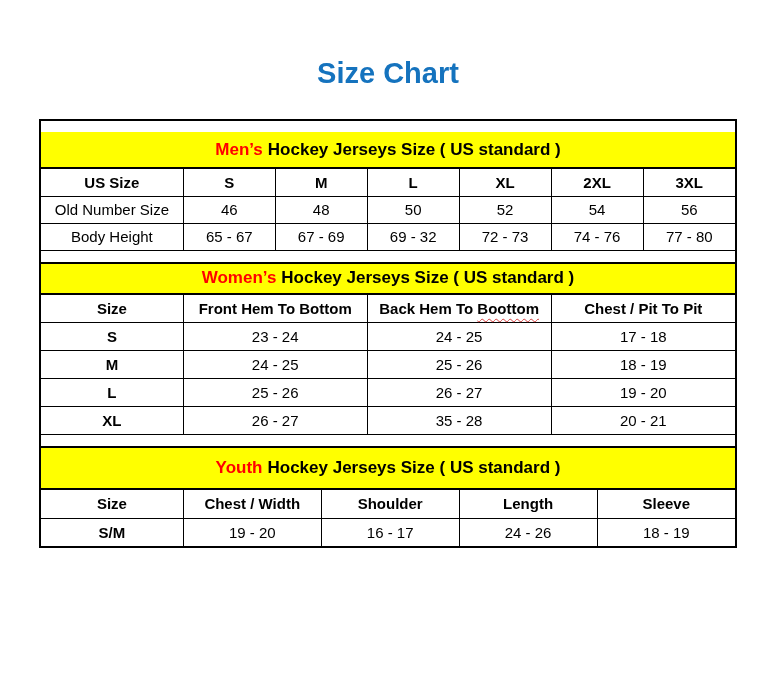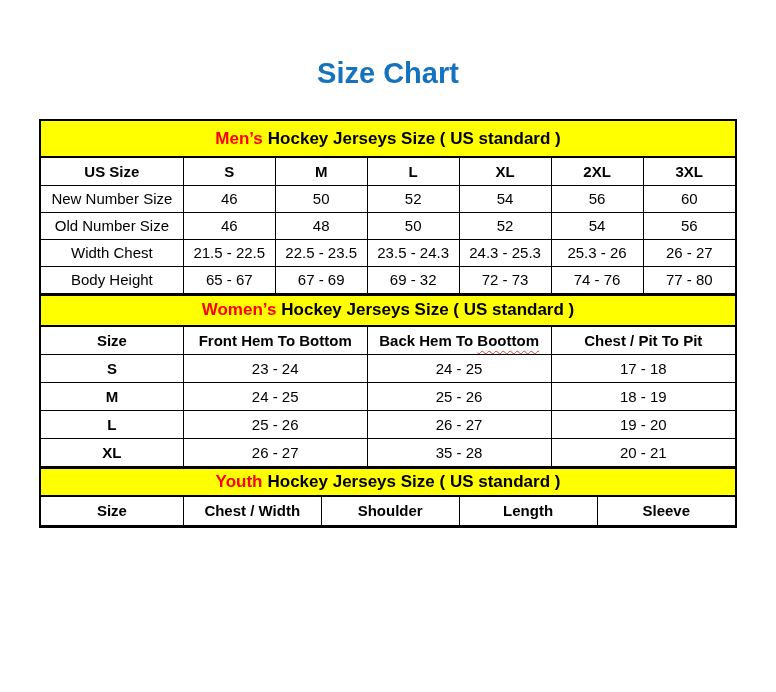--- a/index.html
+++ b/index.html
@@ -29,24 +29,25 @@
     margin:29px auto 0 auto;
     border:2px solid var(--border-black);
     background:#fff;
   }
   .banner{
     background:var(--banner-yellow);
     display:flex;align-items:center;justify-content:center;
     font-weight:bold;font-size:17px;
     border-bottom:2px solid var(--border-black);
     gap:5px;
+    margin-top:11px;
   }
   .sec-mens   .banner{height:37px;}
   .sec-womens .banner{height:33px;border-top:2px solid var(--border-black);}
-  .sec-youth  .banner{height:30px;border-top:2px solid var(--border-black);}
+  .sec-youth  .banner{height:44px;border-top:2px solid var(--border-black);}
   .banner .hl{color:var(--highlight-red);}
   table{
     width:100%;
     border-collapse:collapse;
     table-layout:fixed;
   }
   col.c0{width:20.5%;}
   th,td{
     border:1px solid var(--border-black);
     text-align:center;
@@ -101,45 +102,27 @@
             <th>S</th>
             <th>M</th>
             <th>L</th>
             <th>XL</th>
             <th>2XL</th>
             <th>3XL</th>
           </tr>
         </thead>
         <tbody>
           <tr>
-            <td class="row-label">New Number Size</td>
-            <td>46</td>
-            <td>50</td>
-            <td>52</td>
-            <td>54</td>
-            <td>56</td>
-            <td>60</td>
-          </tr>
-          <tr>
             <td class="row-label">Old Number Size</td>
             <td>46</td>
             <td>48</td>
             <td>50</td>
             <td>52</td>
             <td>54</td>
             <td>56</td>
-          </tr>
-          <tr>
-            <td class="row-label">Width Chest</td>
-            <td>21.5 - 22.5</td>
-            <td>22.5 - 23.5</td>
-            <td>23.5 - 24.3</td>
-            <td>24.3 - 25.3</td>
-            <td>25.3 - 26</td>
-            <td>26 - 27</td>
           </tr>
           <tr>
             <td class="row-label">Body Height</td>
             <td>65 - 67</td>
             <td>67 - 69</td>
             <td>69 - 32</td>
             <td>72 - 73</td>
             <td>74 - 76</td>
             <td>77 - 80</td>
           </tr>
@@ -210,16 +193,23 @@
         <thead>
           <tr>
             <th>Size</th>
             <th>Chest / Width</th>
             <th>Shoulder</th>
             <th>Length</th>
             <th>Sleeve</th>
           </tr>
         </thead>
         <tbody>
+          <tr>
+            <td class="row-label">S/M</td>
+            <td>19 - 20</td>
+            <td>16 - 17</td>
+            <td>24 - 26</td>
+            <td>18 - 19</td>
+          </tr>
         </tbody>
       </table>
     </section>
   </div>
 
 </body></html>

